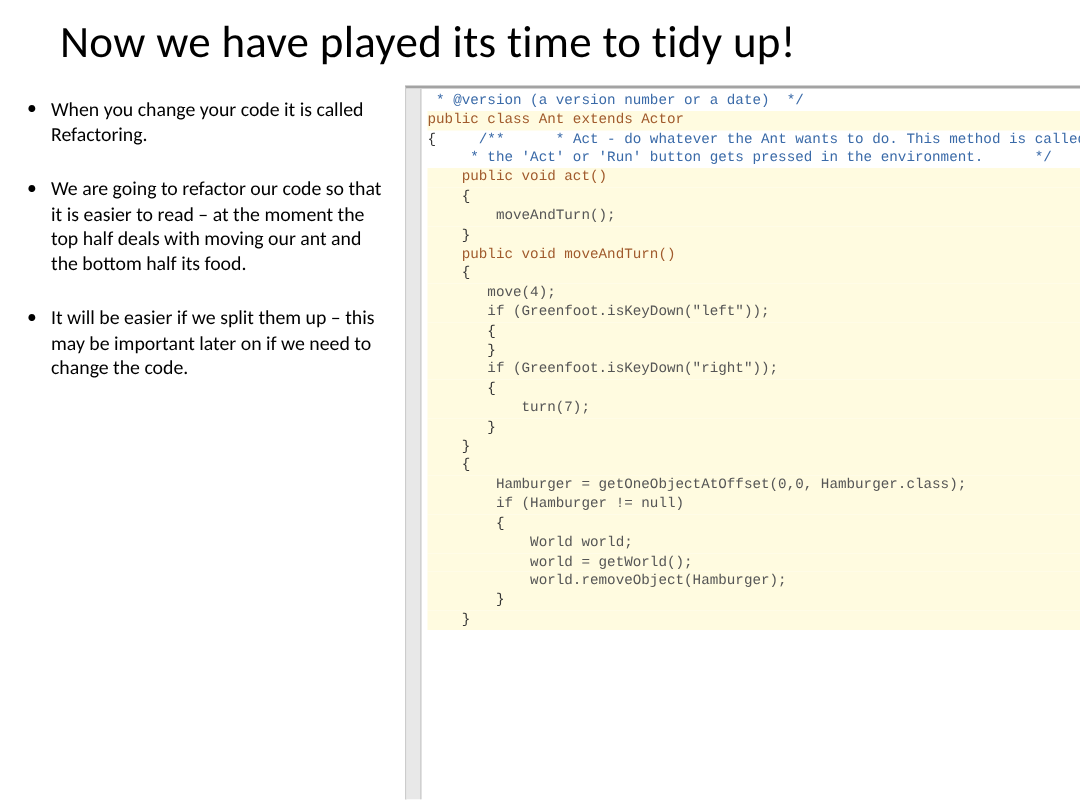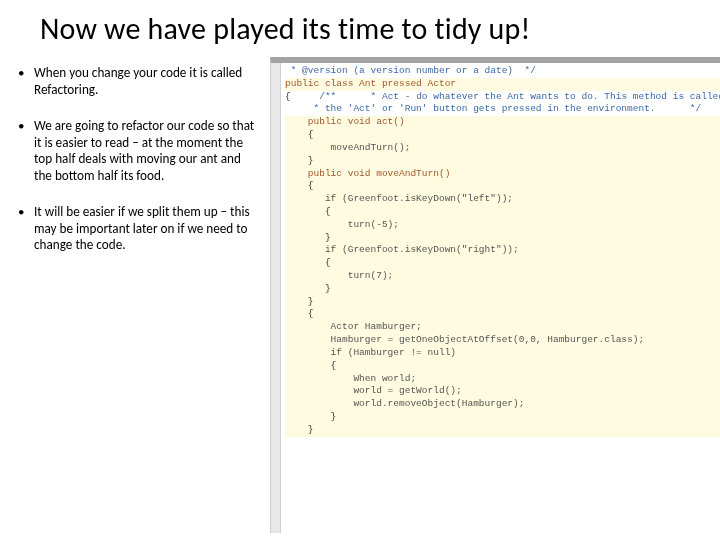--- a/index.html
+++ b/index.html
@@ -38,21 +38,21 @@
     font-size: 13px;
   }
   .bullet-text {
     flex: 1;
   }
   .right {
     flex: 1;
     height: 476px;
     background: #fff;
     border-left: 1px solid #ccc;
-    border-top: 6px solid #a3a3a3;
+    border-top: 2px solid #a3a3a3;
     font-family: "Courier New", monospace;
     font-size: 9.5px;
     line-height: 1.35;
     color: #555;
     overflow: hidden;
     position: relative;
   }
   .gutter {
     position: absolute;
     left: 0; top: 0; bottom: 0;
@@ -89,48 +89,47 @@
       <div class="bullet-dot">•</div>
       <div class="bullet-text">It will be easier if we split them up – this may be important later on if we need to change the code.</div>
     </div>
   </div>
 
   <div class="right">
     <div class="gutter"></div>
     <div class="code-body">
       <span class="c-line jd"> * @version (a version number or a date)</span>
       <span class="c-line jd"> */</span>
-      <span class="c-line hl kw">public class Ant pressed Actor</span>
+      <span class="c-line hl kw">public class Ant extends Actor</span>
       <span class="c-line brace">{</span>
       <span class="c-line jd">    /**</span>
       <span class="c-line jd">     * Act - do whatever the Ant wants to do. This method is called wheneve</span>
       <span class="c-line jd">     * the 'Act' or 'Run' button gets pressed in the environment.</span>
       <span class="c-line jd">     */</span>
       <span class="c-line hl kw">    public void act()</span>
       <span class="c-line hl brace">    {</span>
       <span class="c-line hl">        moveAndTurn();</span>
       <span class="c-line hl brace">    }</span>
       <span class="c-line hl kw">    public void moveAndTurn()</span>
       <span class="c-line hl brace">    {</span>
+      <span class="c-line hl">       move(4);</span>
       <span class="c-line"></span>
       <span class="c-line hl">       if (Greenfoot.isKeyDown("left"));</span>
       <span class="c-line hl brace">       {</span>
-      <span class="c-line hl">           turn(-5);</span>
       <span class="c-line hl brace">       }</span>
       <span class="c-line hl">       if (Greenfoot.isKeyDown("right"));</span>
       <span class="c-line hl brace">       {</span>
       <span class="c-line hl">           turn(7);</span>
       <span class="c-line hl brace">       }</span>
       <span class="c-line hl brace">    }</span>
       <span class="c-line"></span>
       <span class="c-line hl brace">    {</span>
-      <span class="c-line hl">        Actor Hamburger;</span>
       <span class="c-line hl">        Hamburger = getOneObjectAtOffset(0,0, Hamburger.class);</span>
       <span class="c-line hl">        if (Hamburger != null)</span>
       <span class="c-line hl brace">        {</span>
-      <span class="c-line hl">            When world;</span>
+      <span class="c-line hl">            World world;</span>
       <span class="c-line hl">            world = getWorld();</span>
       <span class="c-line hl">            world.removeObject(Hamburger);</span>
       <span class="c-line hl brace">        }</span>
       <span class="c-line hl brace">    }</span>
     </div>
   </div>
 </div>
 
 </body></html>

